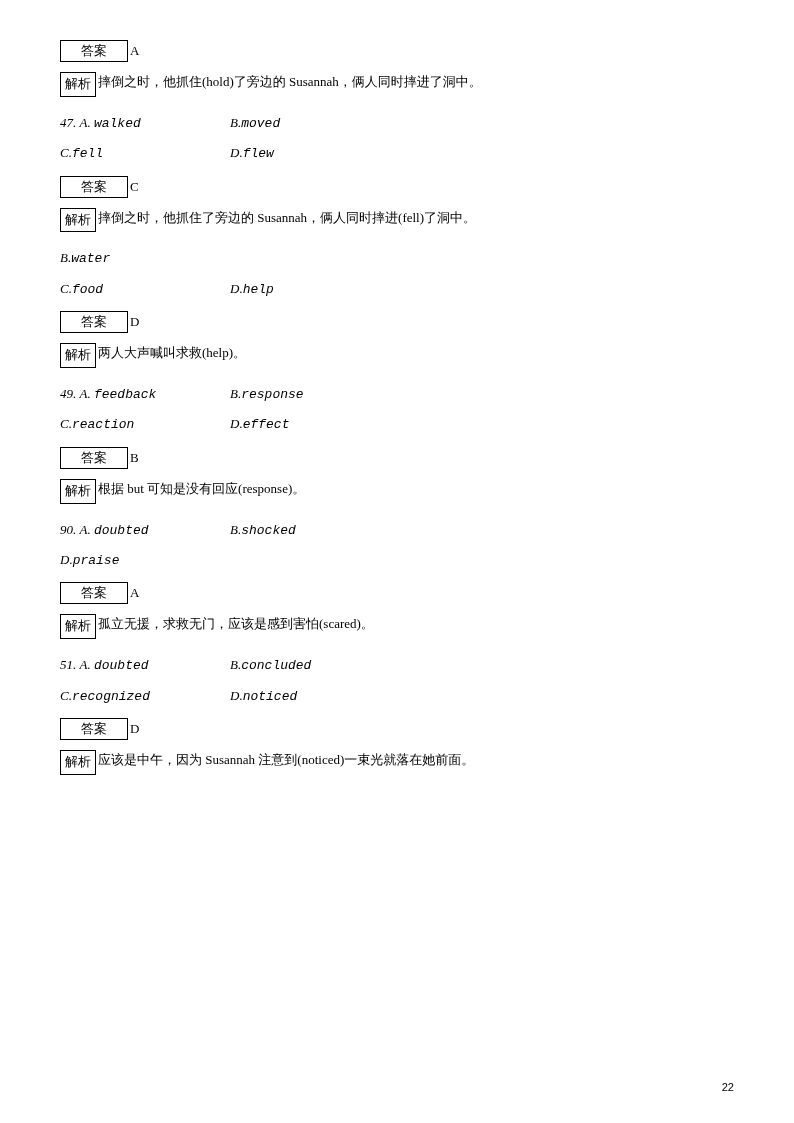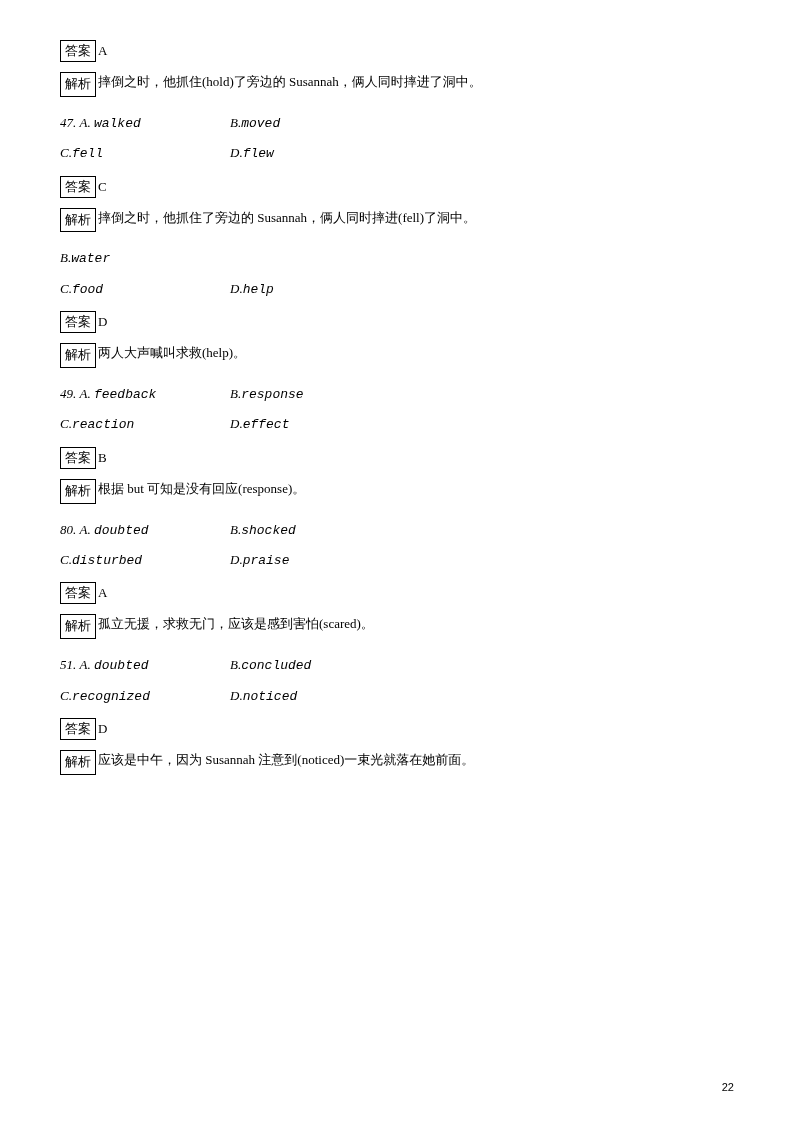--- a/index.html
+++ b/index.html
@@ -21,21 +21,21 @@
       min-height: 1123px;
       padding: 40px 60px 60px 60px;
       position: relative;
     }
     .section {
       margin-bottom: 10px;
     }
     .answer-box {
       display: inline-block;
       border: 1px solid #000;
-      padding: 1px 4px;
+      padding: 1px 20px;
       font-size: 13px;
       font-family: Liberation Serif, serif;
       margin-right: 2px;
     }
     .explanation {
       display: flex;
       align-items: flex-start;
       margin-bottom: 14px;
       font-size: 13px;
       line-height: 1.6;
@@ -159,25 +159,24 @@
       <span class="answer-letter">B</span>
   </div>
 
   <div class="explanation section">
     <span class="jiexi-box">解析</span>
     <span class="jiexi-text">根据 but 可知是没有回应(response)。</span>
   </div>
 
   <div class="section">
     <div class="question-row">
-      <span class="option"><span>80.</span>&nbsp;<span>A.</span>&nbsp;<span class="mono">doubted</span></span>
+      <span class="option"><span>90.</span>&nbsp;<span>A.</span>&nbsp;<span class="mono">doubted</span></span>
       <span class="option"><span>B.</span><span class="mono">shocked</span></span>
     </div>
     <div class="question-row">
-      <span class="option"><span>C.</span><span class="mono">disturbed</span></span>
       <span class="option"><span>D.</span><span class="mono">praise</span></span>
     </div>
   </div>
 
   <div class="answer-line section">
     <span class="answer-box">答案</span>
       <span class="answer-letter">A</span>
   </div>
 
   <div class="explanation section">

